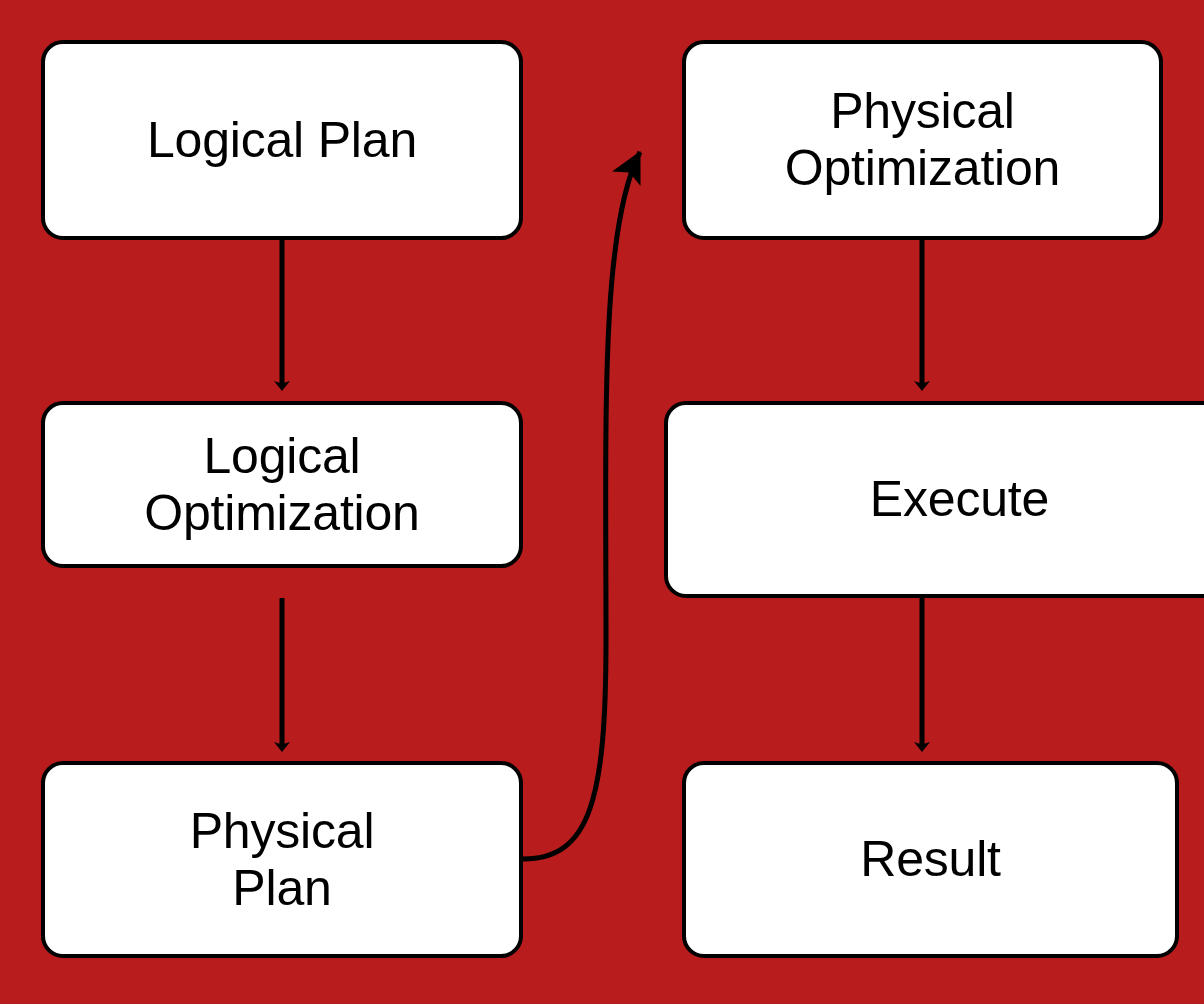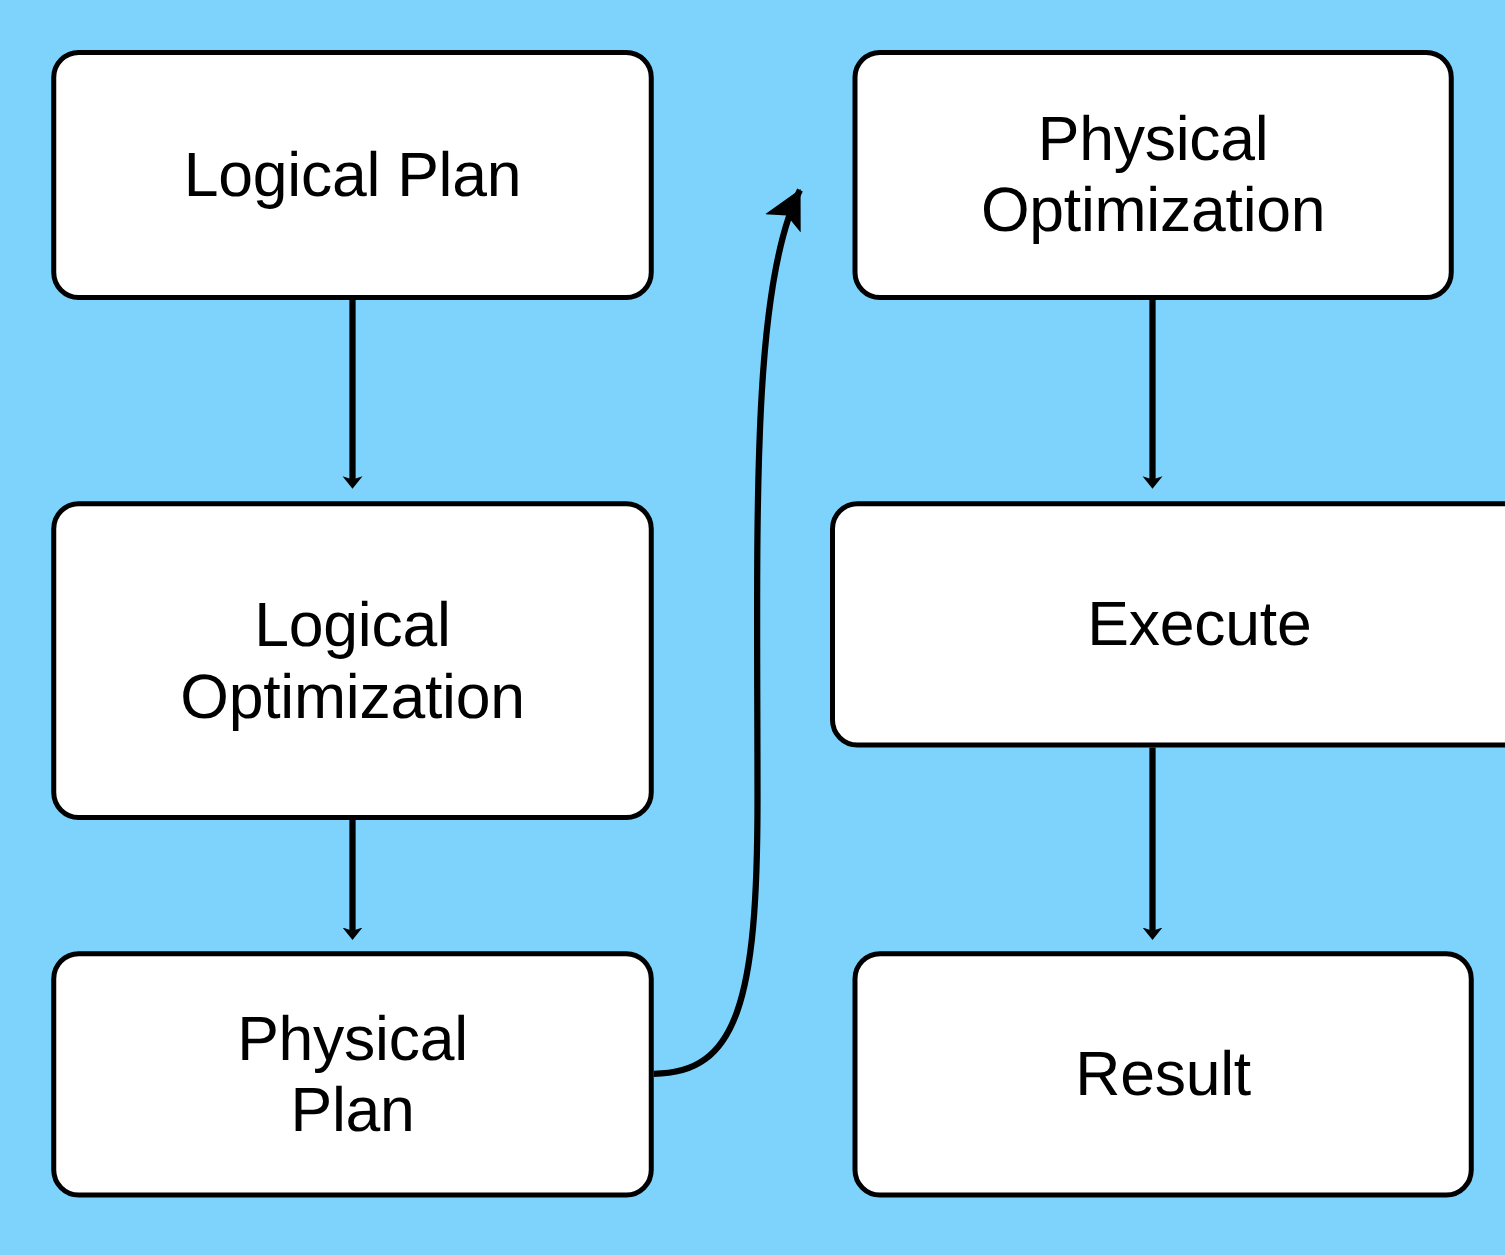--- a/index.html
+++ b/index.html
@@ -4,21 +4,21 @@
 <style>
   html, body {
     margin: 0;
     padding: 0;
     background: #ffffff;
   }
   #canvas {
     position: relative;
     width: 1204px;
     height: 1004px;
-    background: #7dd3fc;
+    background: #b91c1c;
     overflow: hidden;
     font-family: "Liberation Sans", sans-serif;
   }
   .flow-svg {
     position: absolute;
     left: 0;
     top: 0;
     width: 1204px;
     height: 1004px;
   }
@@ -66,21 +66,21 @@
 
     <line x1="922" y1="240" x2="922" y2="386" stroke="#000000" stroke-width="5" marker-end="url(#arrowDown)"></line>
 
     <line x1="922" y1="598" x2="922" y2="747" stroke="#000000" stroke-width="5" marker-end="url(#arrowDown)"></line>
   </svg>
 
   <div class="node" style="left:41px; top:40px; width:482px; height:200px;">
     <span class="node-label">Logical Plan</span>
   </div>
 
-  <div class="node" style="left:41px; top:401px; width:482px; height:255px;">
+  <div class="node" style="left:41px; top:401px; width:482px; height:167px;">
     <span class="node-label">Logical
 Optimization</span>
   </div>
 
   <div class="node" style="left:41px; top:761px; width:482px; height:197px;">
     <span class="node-label">Physical
 Plan</span>
   </div>
 
   <div class="node" style="left:682px; top:40px; width:481px; height:200px;">

